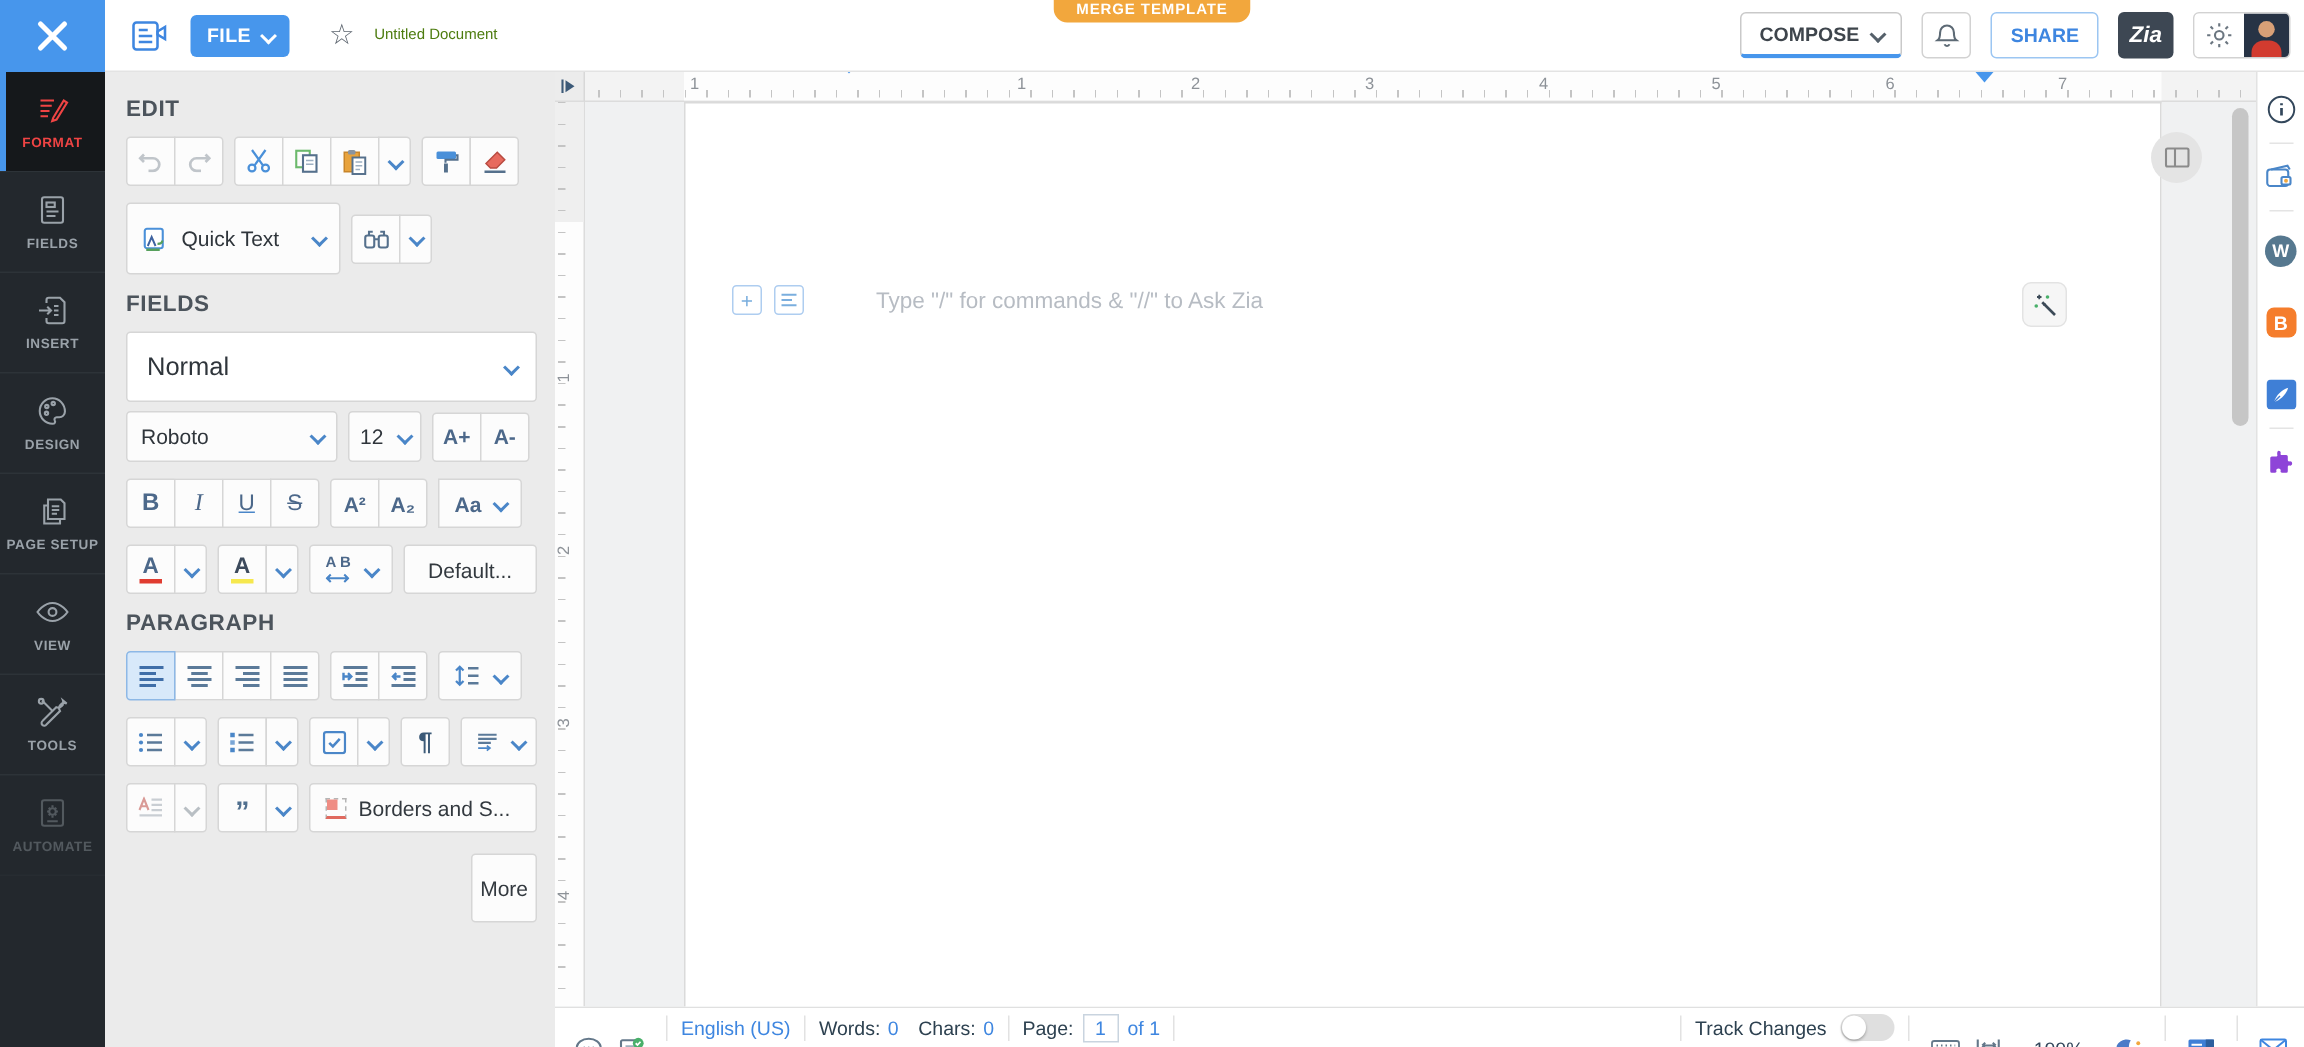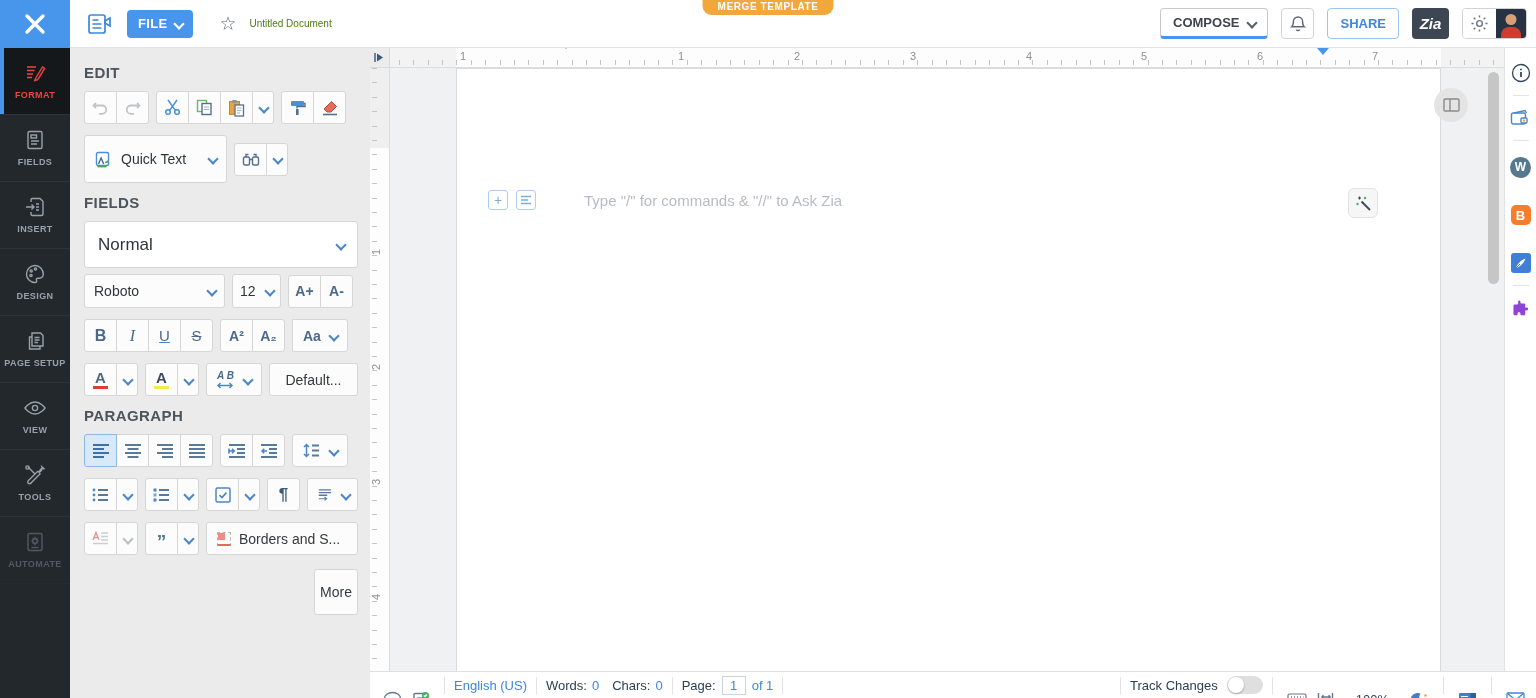--- a/index.html
+++ b/index.html
@@ -59,21 +59,21 @@
   .b.active { background:#d8e9fa; border-color:#8db8e6; position:relative; z-index:1; }
   .b.wide { padding:0 10px; }
   .bB { font-weight:bold; font-size:16px; }
   .bI { font-style:italic; font-family:"Liberation Serif",serif; font-size:16px; }
   .bU { text-decoration:underline; text-decoration-color:#4a86c8; font-size:15px; }
   .bS { text-decoration:line-through; font-size:15px; }
   .supsub { font-size:14px; font-weight:bold; }
   .fontA { font-weight:bold; font-size:15px; line-height:1; border-bottom:3px solid #e03c31; padding:0 2px 1px; }
   .hlA { font-weight:bold; font-size:15px; line-height:1; border-bottom:3px solid #f6e84e; padding:0 2px 1px; color:#3c4a5c; }
   .caseAa { font-weight:bold; font-size:14px; }
-  .abspace { display:flex; flex-direction:column; align-items:center; line-height:1; font-size:10px; font-weight:bold; color:#4c688a; gap:1px;font-style:italic; }
+  .abspace { display:flex; flex-direction:column; align-items:center; line-height:1; font-size:10px; font-weight:bold; color:#4c688a; gap:1px; }
   .dd { background:#fcfcfc; border:1px solid #d6d6d6; border-radius:3px; height:34px; display:flex; align-items:center; justify-content:space-between; padding:0 9px; font-size:14px; color:#2f353b; cursor:pointer; }
   .dd-lg { height:47px; font-size:17px; padding:0 13px; background:#fff; }
   .quicktext { height:48px; display:flex; align-items:center; gap:8px; padding:0 10px; }
   .defaultbtn { height:33px; flex:1; background:#fcfcfc; border:1px solid #d6d6d6; border-radius:3px; font-size:14px; color:#33393f; cursor:pointer; }
   .bordersbtn { height:33px; flex:1; background:#fcfcfc; border:1px solid #d6d6d6; border-radius:3px; font-size:14px; color:#33393f; display:flex; align-items:center; gap:8px; padding:0 10px; cursor:pointer; }
   .borders-ic { width:14px; height:14px; border:1px dashed #b5b5b5; border-bottom:2px solid #e06a5f; position:relative; flex:none; }
   .borders-ic::before { content:""; position:absolute; left:0; top:0; width:7px; height:7px; background:#ef8d84; }
   .more-row { display:flex; justify-content:flex-end; margin-top:14px; padding-right:0; }
   .morebtn { height:46px; padding:0 5px; background:#fcfcfc; border:1px solid #d6d6d6; border-radius:3px; font-size:14px; color:#33393f; cursor:pointer; }
   .quoteg { font-size:19px; font-weight:bold; color:#51708f; line-height:.6; padding-top:7px; }

